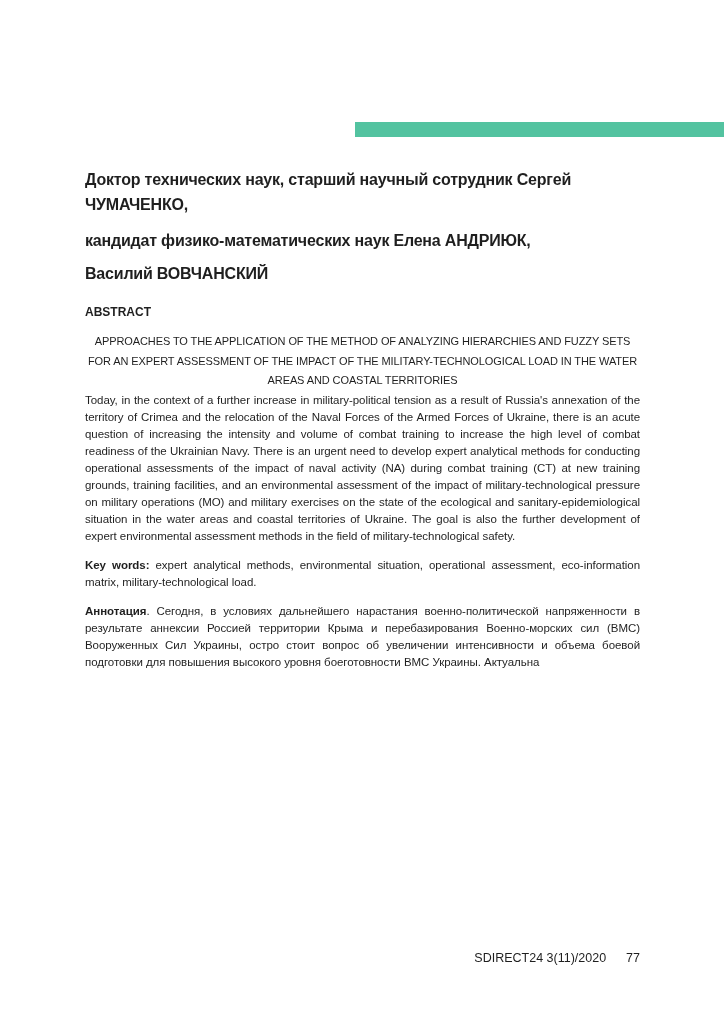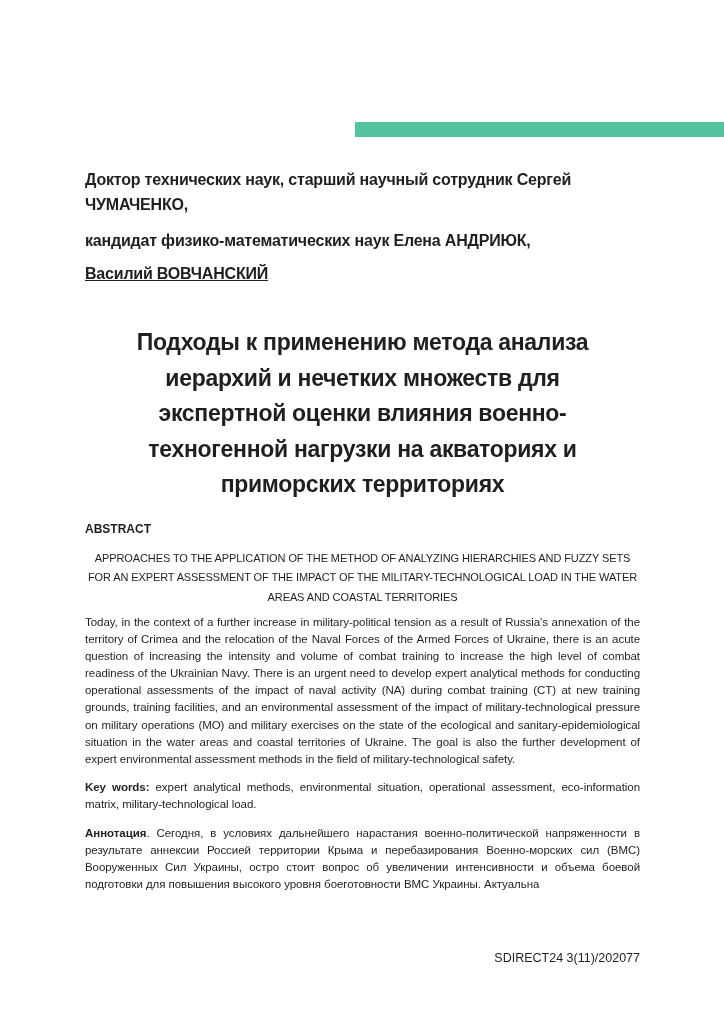--- a/index.html
+++ b/index.html
@@ -34,21 +34,21 @@
   }
 
   .authors p {
     margin: 0;
     font-size: 16px;
     font-weight: bold;
     line-height: 25px;
     letter-spacing: -0.2px;
   }
   .authors .author-2 { margin-top: 11px; }
-  .authors .author-3 { margin-top: 8px; text-decoration: underline; }
+  .authors .author-3 { margin-top: 8px; }
 
   .article-title {
     margin: 39px 0 0 0;
     font-size: 23px;
     font-weight: bold;
     line-height: 35.5px;
     letter-spacing: -0.3px;
     text-align: center;
     white-space: pre-line;
   }
@@ -67,56 +67,51 @@
     text-align: center;
     letter-spacing: -0.1px;
   }
 
   .para {
     font-size: 11.5px;
     line-height: 17.1px;
     text-align: justify;
     letter-spacing: -0.05px;
   }
-  .abstract-body { margin-top: 7px; }
+  .abstract-body { margin-top: 1px; }
   .keywords     { margin-top: 7px; }
   .annotation   { }
   .lead { font-weight: bold; }
 
   .page-footer {
     position: absolute;
     top: 950px;
     right: 84px;
     font-size: 12.5px;
     line-height: 16px;
     color: #1f1f1f;
     white-space: nowrap;
   }
-  .page-footer .page-num { }
+  .page-footer .page-num { margin-left: 20px; }
 </style>
 </head>
 <body>
 
 <div class="page">
 
   <div class="accent-bar top"></div>
 
   <div class="content">
 
     <div class="authors">
       <p class="author-1">Доктор технических наук, старший научный сотрудник Сергей ЧУМАЧЕНКО,</p>
       <p class="author-2">кандидат физико-математических наук Елена АНДРИЮК,</p>
       <p class="author-3">Василий ВОВЧАНСКИЙ</p>
     </div>
 
-    <h1 class="article-title">Подходы к применению метода анализа
-иерархий и нечетких множеств для
-экспертной оценки влияния военно-
-техногенной нагрузки на акваториях и
-приморских территориях</h1>
 
     <div class="abstract-label">ABSTRACT</div>
 
     <div class="abstract-title-en">APPROACHES TO THE APPLICATION OF THE METHOD OF ANALYZING HIERARCHIES AND FUZZY SETS FOR AN EXPERT ASSESSMENT OF THE IMPACT OF THE MILITARY-TECHNOLOGICAL LOAD IN THE WATER AREAS AND COASTAL TERRITORIES</div>
 
     <p class="para abstract-body">Today, in the context of a further increase in military-political tension as a result of Russia's annexation of the territory of Crimea and the relocation of the Naval Forces of the Armed Forces of Ukraine, there is an acute question of increasing the intensity and volume of combat training to increase the high level of combat readiness of the Ukrainian Navy.  There is an urgent need to develop expert analytical methods for conducting operational assessments of the impact of naval activity (NA) during combat training (CT) at new training grounds, training facilities, and an environmental assessment of the impact of military-technological pressure on military operations (MO) and military exercises on the state of the ecological and sanitary-epidemiological situation in the water areas and coastal territories of Ukraine.  The goal is also the further development of expert environmental assessment methods in the field of military-technological safety.</p>
 
     <p class="para keywords"><span class="lead">Key words:</span><span> expert analytical methods, environmental situation, operational assessment, eco-information matrix, military-technological load.</span></p>
 
     <p class="para annotation"><span class="lead">Аннотация</span><span>. Сегодня, в условиях дальнейшего нарастания военно-политической напряженности в результате аннексии Россией территории Крыма и перебазирования Военно-морских сил (ВМС) Вооруженных Сил Украины, остро стоит вопрос об увеличении интенсивности и объема боевой подготовки для повышения высокого уровня боеготовности ВМС Украины.  Актуальна</span></p>

